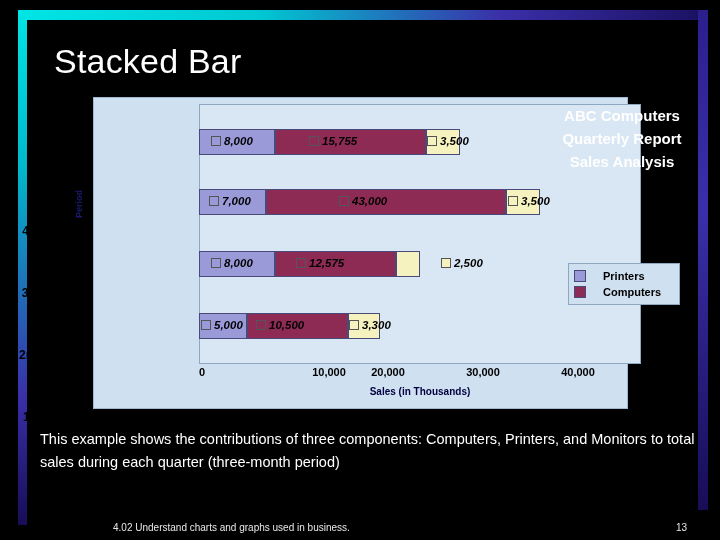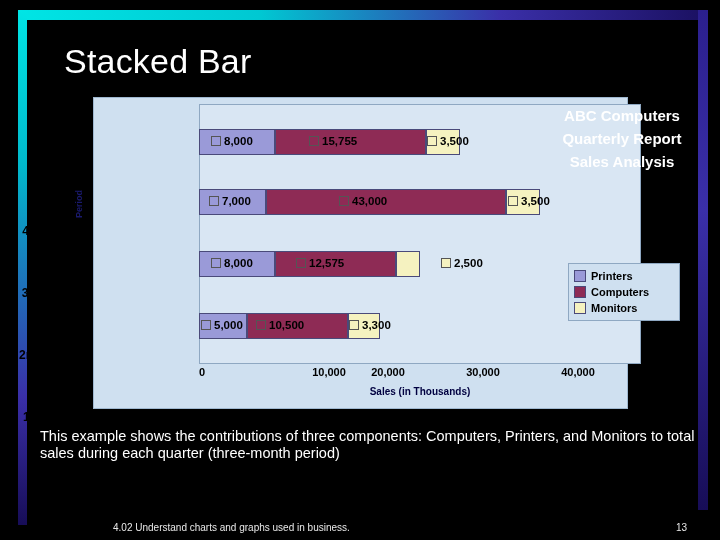--- a/index.html
+++ b/index.html
@@ -31,21 +31,21 @@
   .frame-right {
     position: absolute;
     left: 698px; top: 10px;
     width: 10px; height: 500px;
     background: linear-gradient(to bottom, #2b1f8e 0%, #3a2fa8 40%, #170d57 100%);
   }
 
   
   .slide-title {
     position: absolute;
-    left: 64px;
+    left: 54px;
     top: 42px;
     font-size: 34px;
     color: #ffffff;
     letter-spacing: 0.2px;
   }
 
   
   .chart-panel {
     position: absolute;
     left: 93px;
@@ -96,20 +96,21 @@
     left: 105px;
     top: 6px;
     width: 442px;
     height: 260px;
   }
   .bar-row {
     position: absolute;
     left: 0;
     height: 26px;
     width: 100%;
+    font-style: italic;
   }
   .seg {
     position: absolute;
     top: 0;
     height: 26px;
     box-sizing: border-box;
     border: 1px solid #4a4a7a;
     display: flex;
     align-items: center;
     justify-content: center;
@@ -185,41 +186,41 @@
     top: 263px;
     width: 112px;
     background: #cfe0f0;
     border: 1px solid #8fa8c2;
     padding: 4px 5px;
     box-sizing: border-box;
   }
   .legend-row {
     display: flex;
     align-items: center;
-    gap: 5px;
+    gap: 17px;
     font-size: 11px;
     font-weight: bold;
     color: #000000;
     line-height: 16px;
   }
   .legend-swatch {
     width: 10px; height: 10px;
     border: 1px solid #4a4a7a;
     flex: 0 0 auto;
   }
 
   
   .body-text {
     position: absolute;
     left: 40px;
     top: 428px;
     width: 660px;
     font-size: 14.5px;
     color: #ffffff;
-    line-height: 17px;
+    line-height: 23px;
   }
 
   
   .footer-note {
     position: absolute;
     left: 113px;
     top: 522px;
     font-size: 10px;
     color: #e8e8e8;
   }
@@ -341,22 +342,18 @@
 
 <div class="legend">
   <div class="legend-row">
     <span class="legend-swatch" style="background:#9a9ad8;"></span>
     <span>Printers</span>
   </div>
   <div class="legend-row">
     <span class="legend-swatch" style="background:#8e2b55;"></span>
     <span>Computers</span>
   </div>
-  <div class="legend-row">
-    <span class="legend-swatch" style="background:#f5f2c0;"></span>
-    <span>Monitors</span>
-  </div>
 </div>
 
 <div class="body-text">This example shows the contributions of three components:  Computers, Printers, and Monitors to total sales during each quarter (three-month period)</div>
 
 <div class="footer-note">4.02 Understand charts and graphs used in business.</div>
 <div class="footer-page">13</div>
 
 </body></html>

